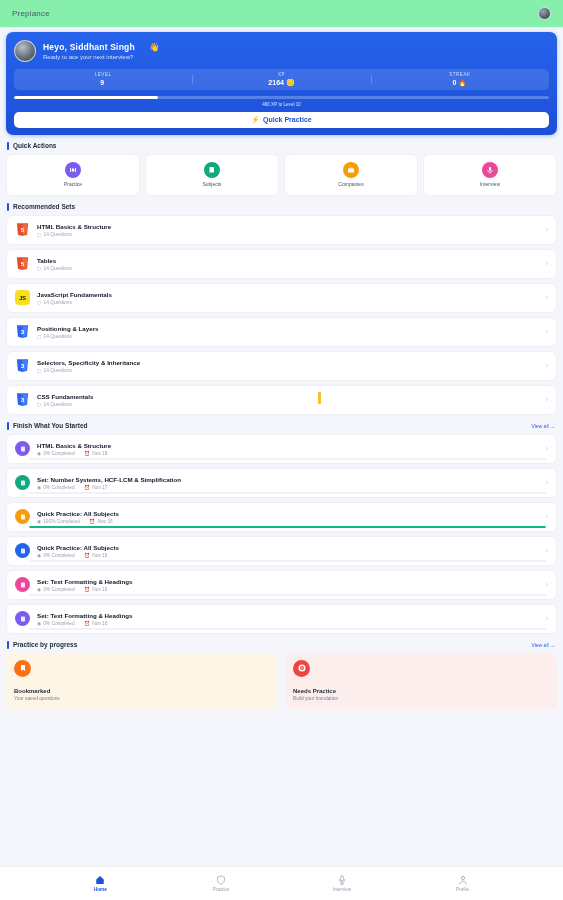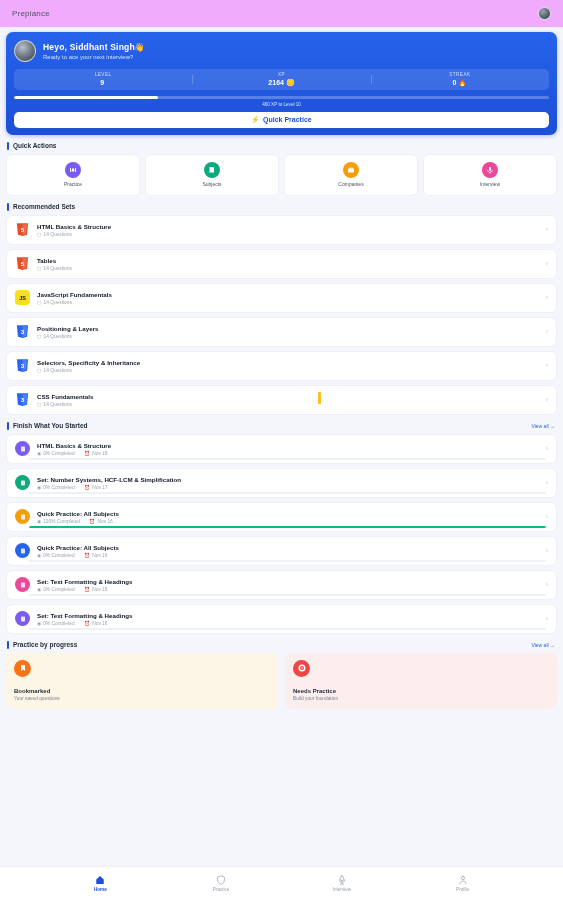--- a/index.html
+++ b/index.html
@@ -6,21 +6,21 @@
   html, body {
     width: 563px; height: 900px;
     background: #f4f6fb;
     font-family: "Liberation Sans", sans-serif;
     overflow: hidden;
   }
   .app { width: 563px; height: 900px; position: relative; display: flex; flex-direction: column; background: #f4f6fb; }
 
   
   .topbar {
-    height: 28px; min-height: 28px; background: #f0abfc;
+    height: 28px; min-height: 28px; background: #86efac;
     display: flex; align-items: center; justify-content: space-between;
     padding: 0 12px; border-bottom: 1px solid #eef0f5;
   }
   .brand { font-size: 8px; color: #4b5563; letter-spacing: .2px; }
   .avatar-top {
     width: 13px; height: 13px; border-radius: 50%;
     background: radial-gradient(circle at 35% 30%, #9aa4ae 0%, #5b6570 55%, #2f3740 100%);
     border: 1px solid #d7dbe2;
   }
 
@@ -33,21 +33,21 @@
     background: linear-gradient(180deg,#2663ea 0%, #1d4fd8 100%);
     padding: 8px 8px 7px 8px; color: #fff;
     box-shadow: 0 1px 4px rgba(29,79,216,.35);
   }
   .hero-top { display: flex; align-items: center; gap: 7px; }
   .hero-avatar {
     width: 22px; height: 22px; border-radius: 50%;
     background: radial-gradient(circle at 38% 32%, #b9c2cb 0%, #6d7883 50%, #343c45 100%);
     border: 1.5px solid rgba(255,255,255,.65); flex: 0 0 auto;
   }
-  .hero-greet { font-size: 8.5px; font-weight: bold; letter-spacing: .2px; display: flex; align-items: center; gap: 0; }
+  .hero-greet { font-size: 8.5px; font-weight: bold; letter-spacing: .2px; display: flex; align-items: center; gap: 15px; }
   .hero-sub { font-size: 6px; color: #d3e0fb; margin-top: 1.5px; }
 
   .stats {
     display: flex; margin-top: 7px;
     background: rgba(255,255,255,.12); border-radius: 5px; padding: 3px 0;
   }
   .stat { flex: 1; text-align: center; position: relative; }
   .stat + .stat::before {
     content:""; position: absolute; left: 0; top: 3px; bottom: 3px;
     width: 1px; background: rgba(255,255,255,.20);

